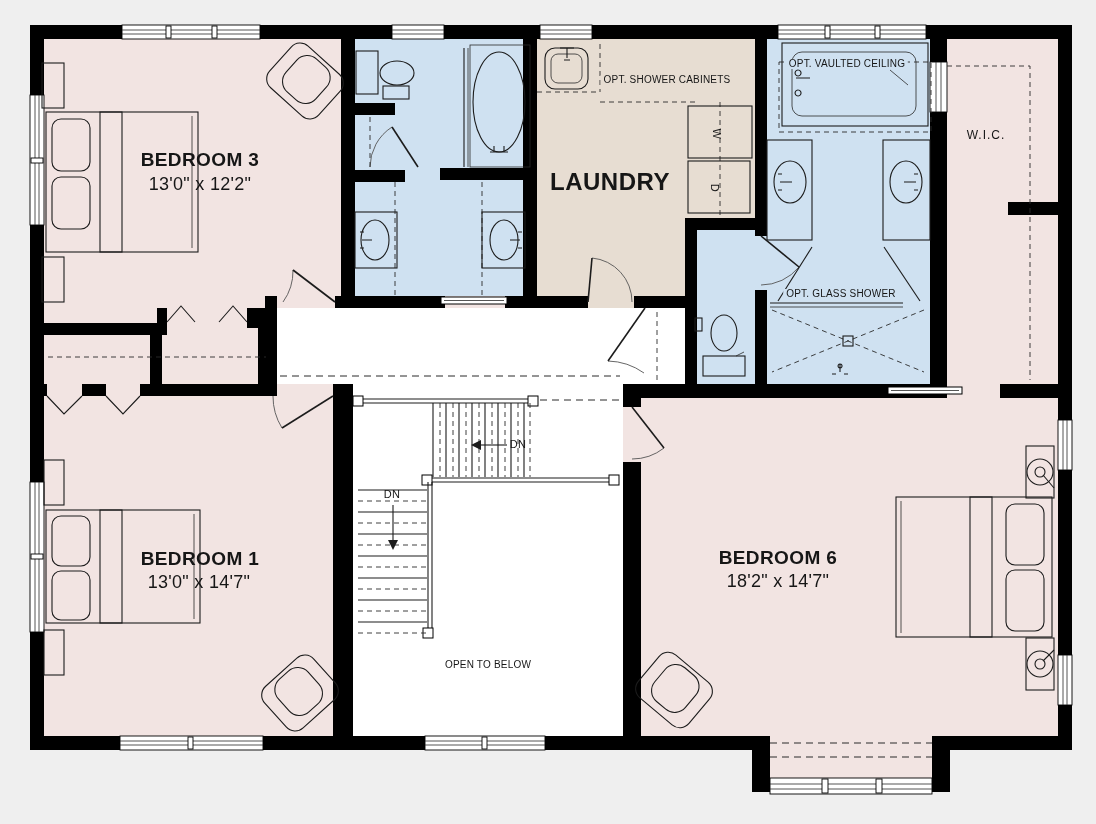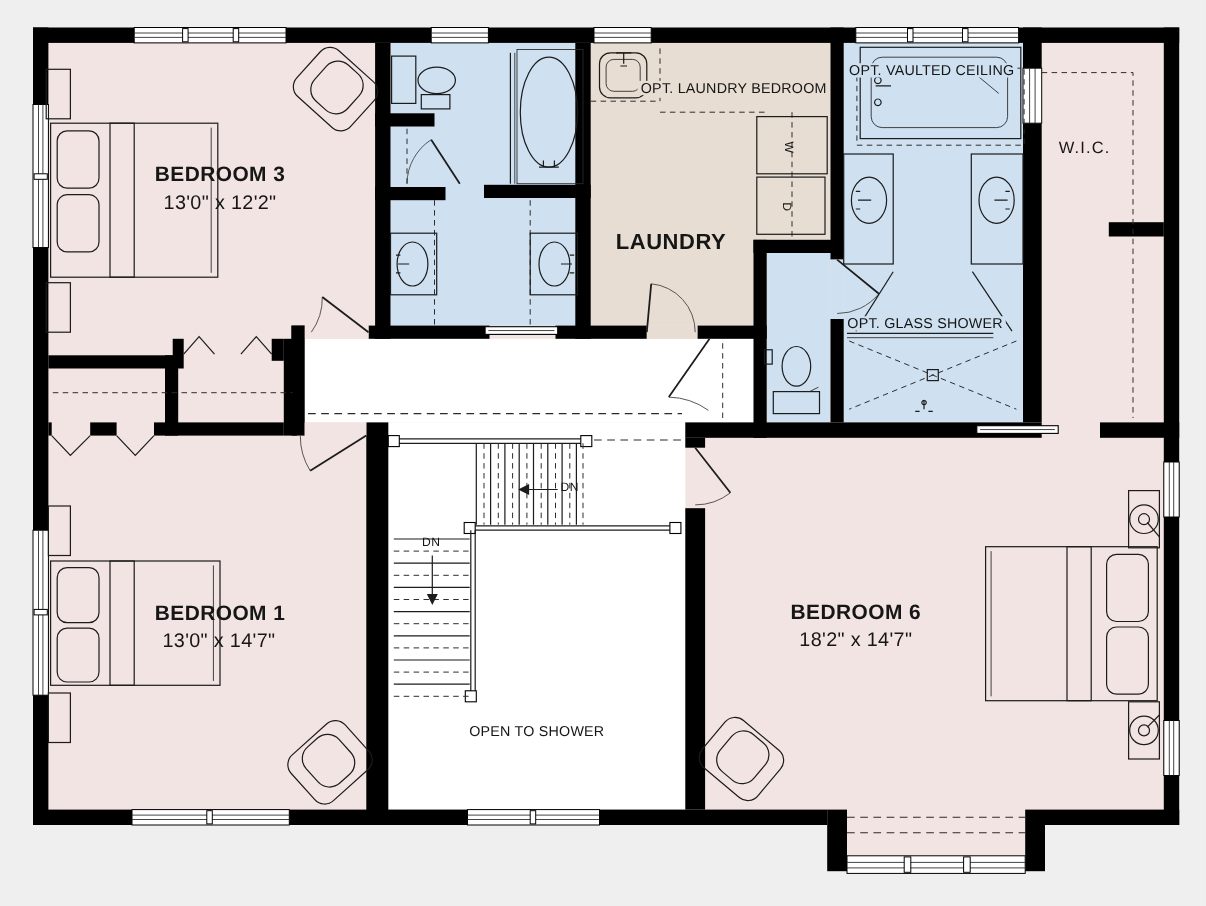--- a/index.html
+++ b/index.html
@@ -3,23 +3,23 @@
 <meta charset="utf-8">
 <style>
   html,body{margin:0;padding:0;background:#efefef;}
   #stage{position:relative;width:1096px;height:824px;background:#efefef;overflow:hidden;
          font-family:"Liberation Sans",sans-serif;}
   #stage svg{position:absolute;left:0;top:0;}
   .lbl{position:absolute;transform:translate(-50%,-50%);white-space:nowrap;color:#161616;
        font-family:"Liberation Sans",sans-serif;line-height:1;}
   .room-title{font-size:19px;font-weight:bold;letter-spacing:.4px;text-align:center;}
   .room-dim{font-size:18px;letter-spacing:.3px;}
-  .laundry-title{font-size:20px;font-weight:bold;letter-spacing:.5px;margin-top:38px;}
-  .wic-title{font-size:15px;letter-spacing:1px;}
-  .small{font-size:13px;letter-spacing:.2px;padding:0 3px;}
+  .laundry-title{font-size:24px;font-weight:bold;letter-spacing:.5px;}
+  .wic-title{font-size:12px;letter-spacing:1px;}
+  .small{font-size:10px;letter-spacing:.2px;padding:0 3px;}
   .tiny{font-size:11px;letter-spacing:.4px;}
   .bg-blue{background:#cfe1f1;}
   .bg-beige{background:#e7ddd2;}
   .bg-white{background:#ffffff;}
   .rot90{transform:translate(-50%,-50%) rotate(90deg);}
   
   .wall{fill:#000;}
   .ln{fill:none;stroke:#1c1c1c;stroke-width:1.1;}
   .lnthin{fill:none;stroke:#2a2a2a;stroke-width:.8;}
   .dash{fill:none;stroke:#2a2a2a;stroke-width:1;stroke-dasharray:7 5;}
@@ -377,23 +377,23 @@
 
 <div class="lbl room-title" style="left:200px;top:558px">BEDROOM 1</div>
 <div class="lbl room-dim" style="left:199px;top:582px">13'0" x 14'7"</div>
 
 <div class="lbl room-title" style="left:778px;top:557px">BEDROOM 6</div>
 <div class="lbl room-dim" style="left:778px;top:581px">18'2" x 14'7"</div>
 
 <div class="lbl laundry-title" style="left:610px;top:182px">LAUNDRY</div>
 <div class="lbl wic-title" style="left:986px;top:135px">W.I.C.</div>
 
-<div class="lbl small bg-beige" style="left:667px;top:80px">OPT. LAUNDRY BEDROOM</div>
+<div class="lbl small bg-beige" style="left:667px;top:80px">OPT. SHOWER CABINETS</div>
 <div class="lbl small bg-blue" style="left:847px;top:64px">OPT. VAULTED CEILING</div>
 <div class="lbl small bg-blue" style="left:841px;top:294px">OPT. GLASS SHOWER</div>
-<div class="lbl small bg-white" style="left:488px;top:665px">OPEN TO SHOWER</div>
+<div class="lbl small bg-white" style="left:488px;top:665px">OPEN TO BELOW</div>
 
 <div class="lbl tiny" style="left:518px;top:444px">DN</div>
 <div class="lbl tiny" style="left:392px;top:494px">DN</div>
 
 <div class="lbl tiny rot90" style="left:716px;top:134px">W</div>
 <div class="lbl tiny rot90" style="left:714px;top:188px">D</div>
 </div>
 
 </body></html>

